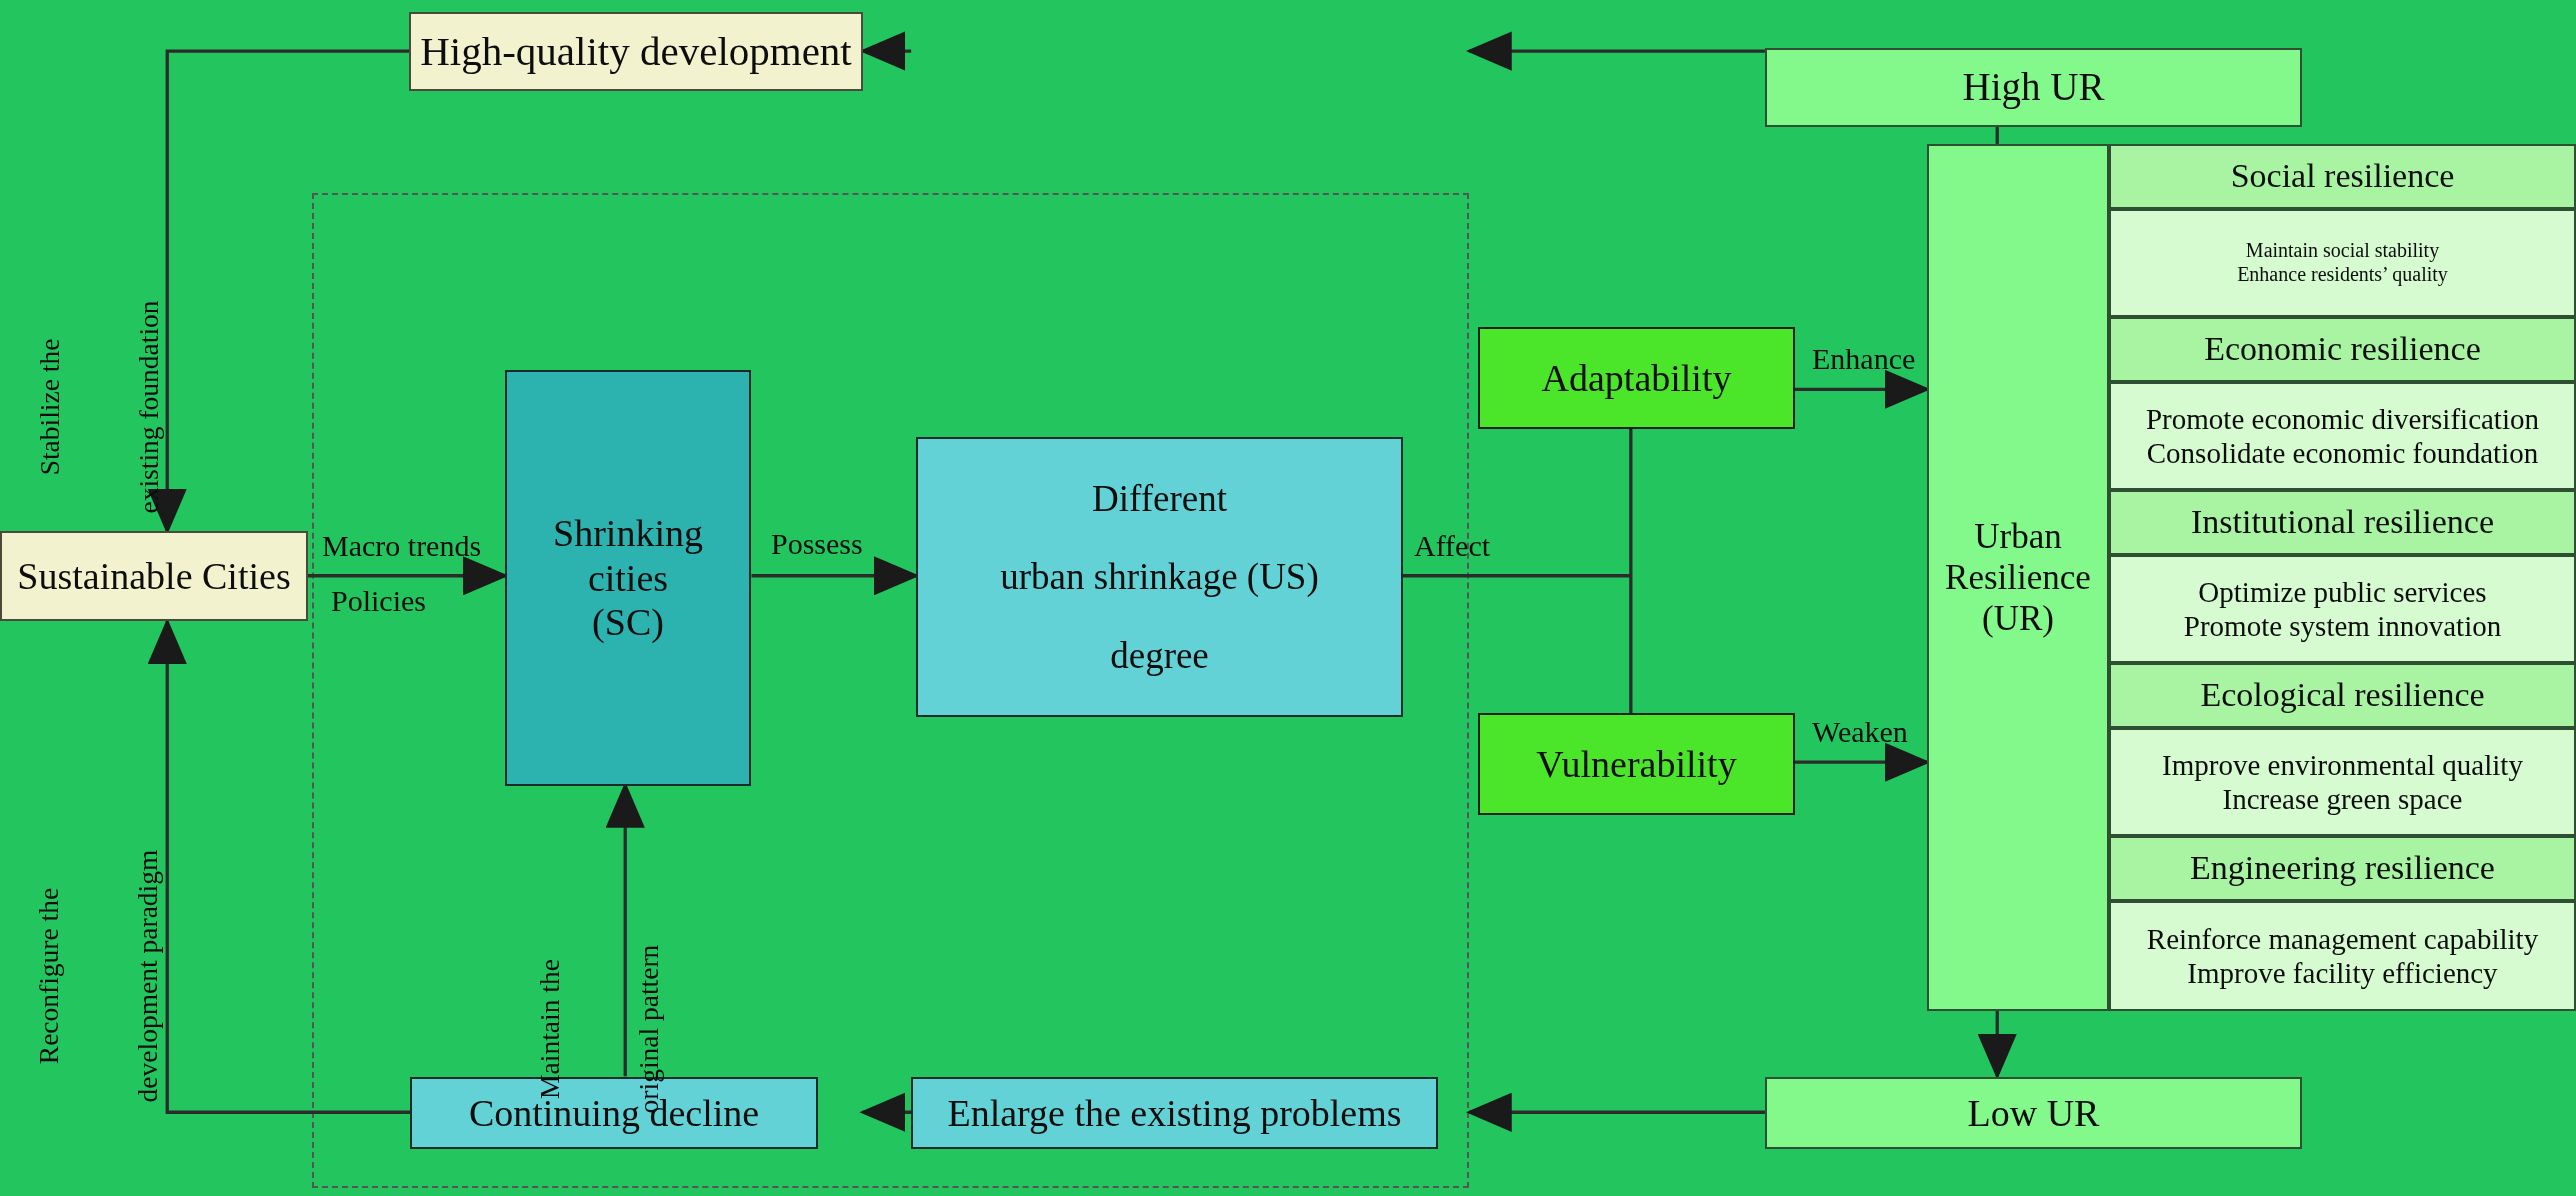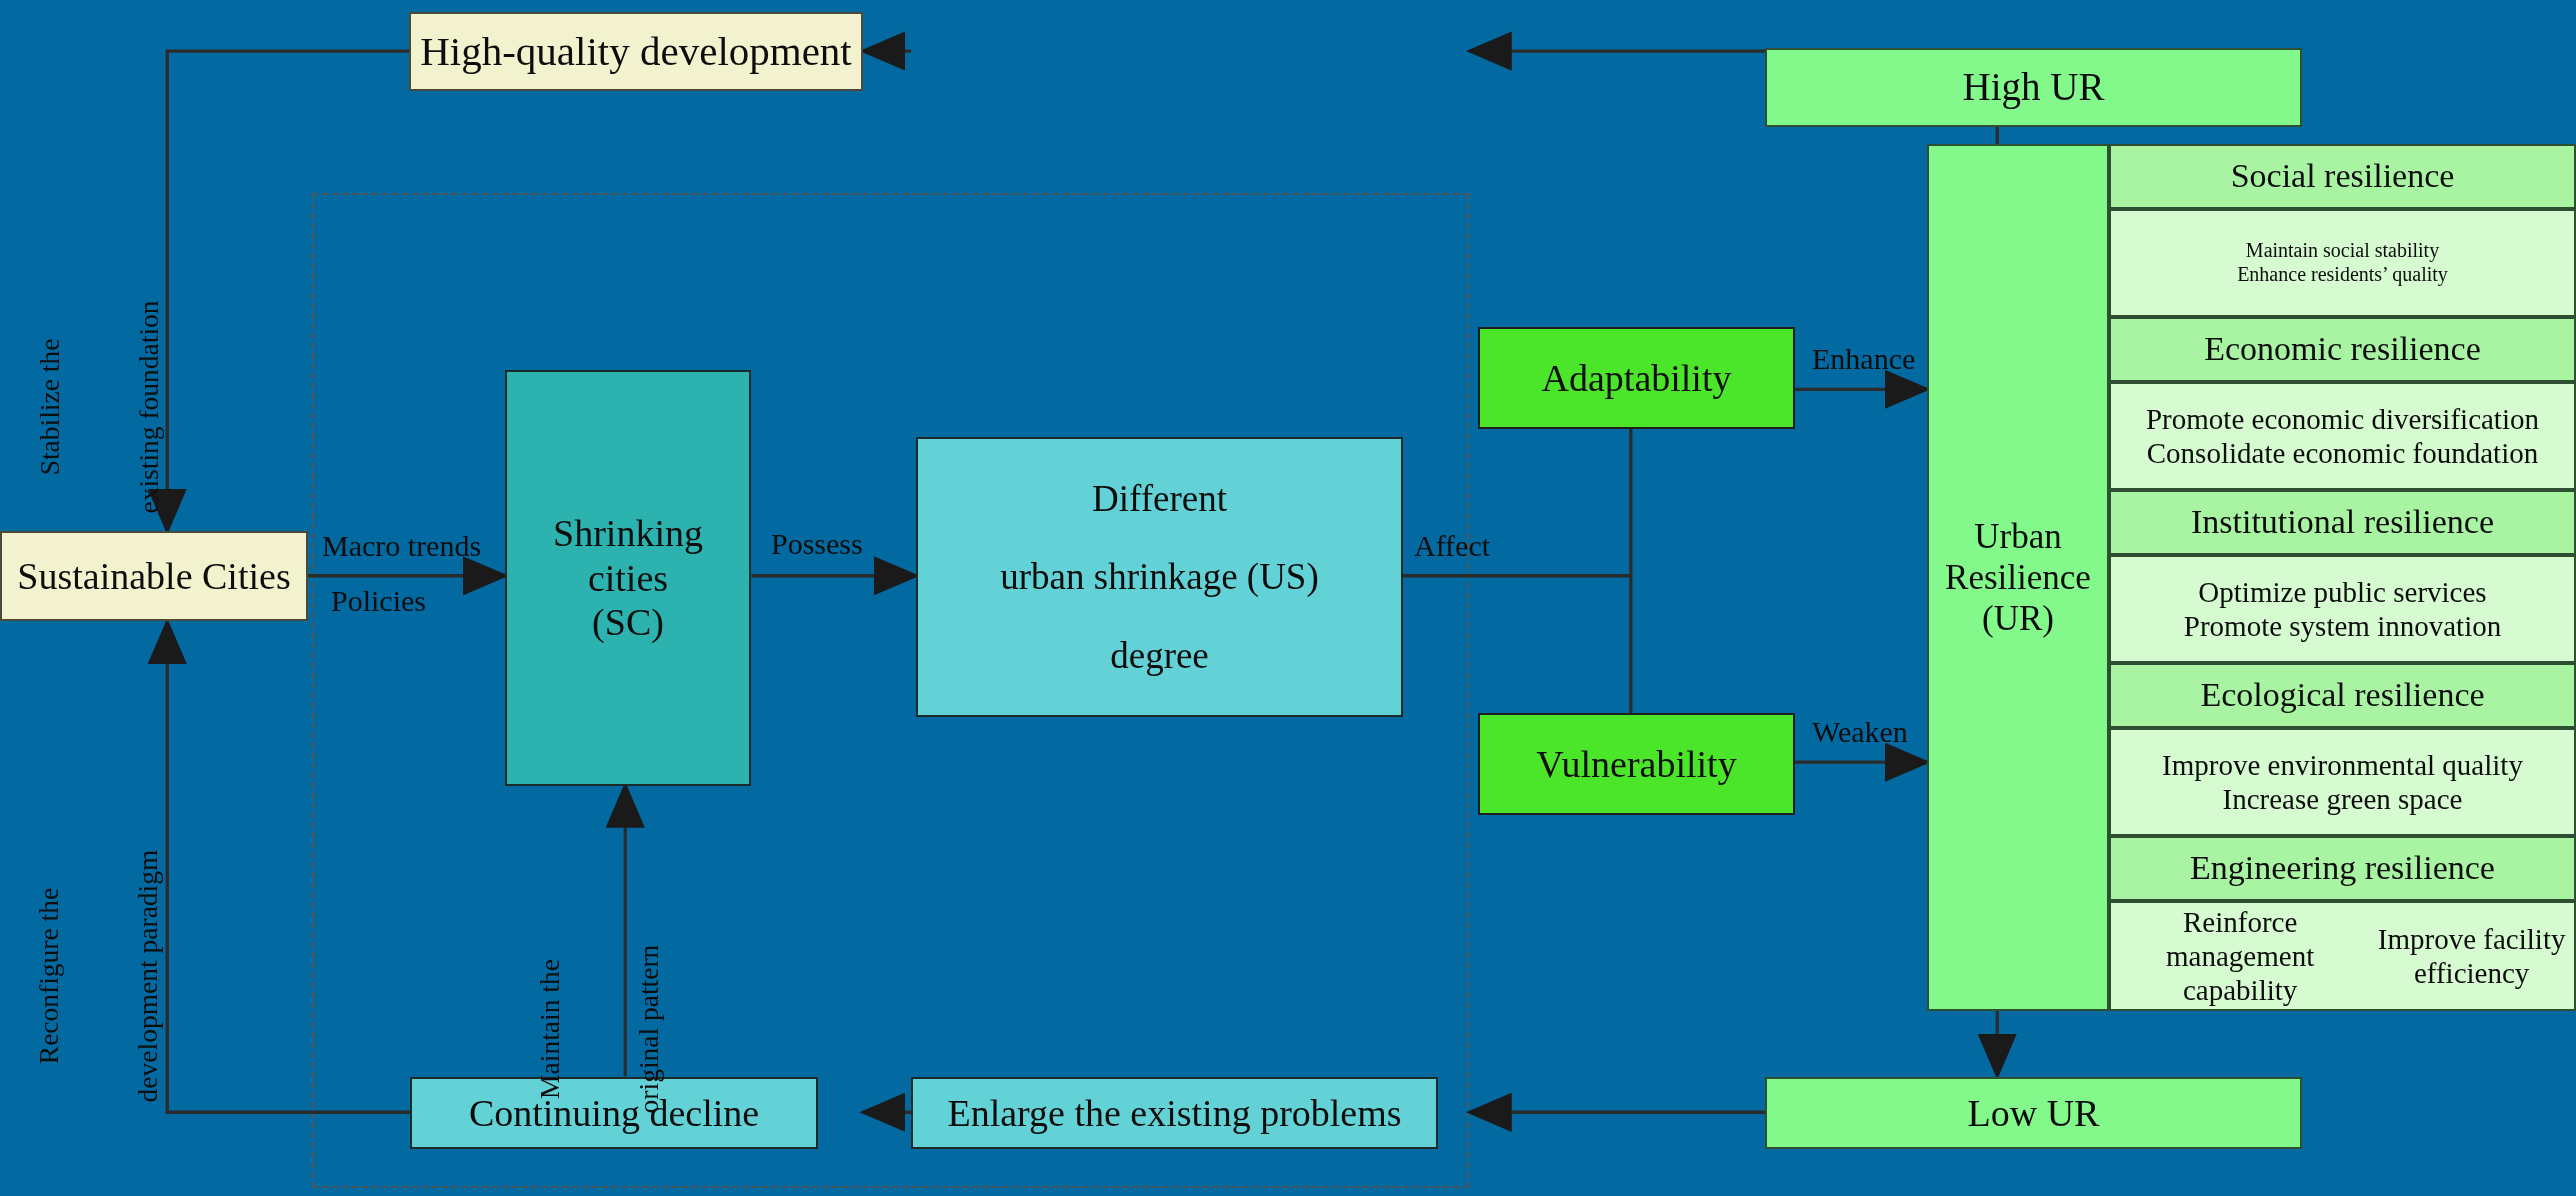--- a/index.html
+++ b/index.html
@@ -4,21 +4,21 @@
 <style>
   html, body {
     margin: 0;
     padding: 0;
     background: #ffffff;
   }
   #canvas {
     position: relative;
     width: 2576px;
     height: 1196px;
-    background: #0369a1;
+    background: #22c55e;
     font-family: "Liberation Serif", "DejaVu Serif", serif;
     overflow: hidden;
   }
   .box {
     position: absolute;
     box-sizing: border-box;
     border: 2.6px solid #3b3b35;
     display: flex;
     align-items: center;
     justify-content: center;
@@ -228,21 +228,21 @@
         <span>Ecological resilience</span>
       </div>
       <div class="box res-body" style="position:relative; flex:0 0 108px; width:100%; font-size:29px; flex-direction:column;">
         <span>Improve environmental quality</span>
         <span>Increase green space</span>
       </div>
 
       <div class="box res-head" style="position:relative; flex:0 0 65px; width:100%; font-size:34px;">
         <span>Engineering resilience</span>
       </div>
-      <div class="box res-body" style="position:relative; flex:1 1 auto; width:100%; font-size:29px; justify-content:center;">
+      <div class="box res-body" style="position:relative; flex:1 1 auto; width:100%; font-size:29px; flex-direction:column;justify-content:center;">
         <span>Reinforce management capability</span>
         <span>Improve facility efficiency</span>
       </div>
 
     </div>
   </div>
 
 </div>
 
 

